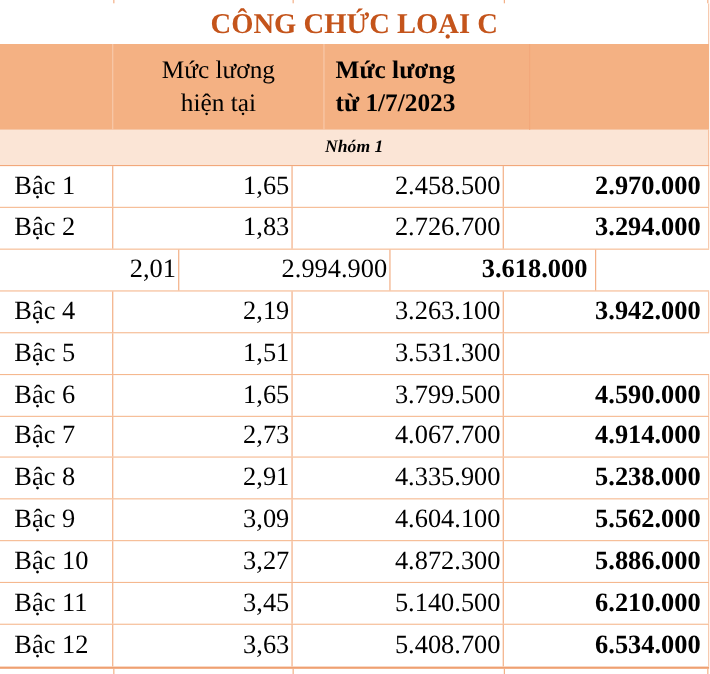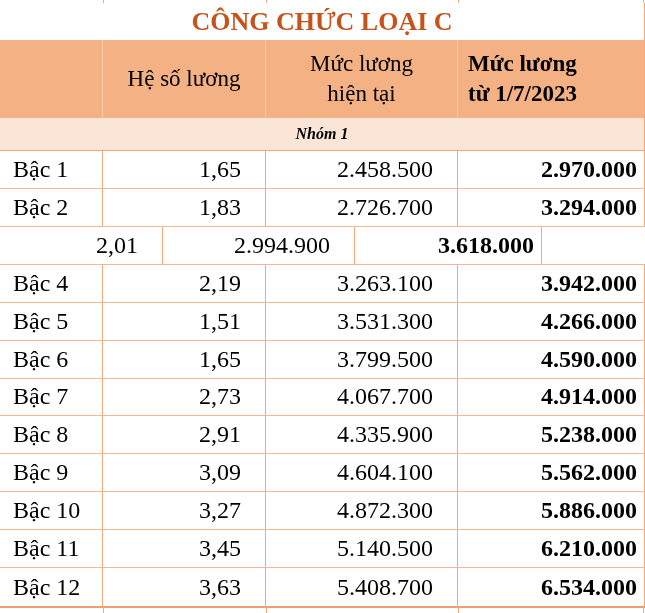--- a/index.html
+++ b/index.html
@@ -50,21 +50,21 @@
 
   .data-rows { height: 455px; display: grid; grid-template-rows: repeat(12, 1fr); }
   .row { display: flex; border-bottom: 1px solid #F5B88F; }
   .row:last-child { border-bottom: none; }
   .cell {
     display: flex; align-items: center; font-size: 24px;
     border-right: 1px solid #F2A87B;
     overflow: hidden;
   }
   .cell.c1 { padding-left: 13px; }
-  .cell.c2, .cell.c3, .cell.c4 { justify-content: flex-end; padding-right: 24px; }
+  .cell.c2, .cell.c3, .cell.c4 { justify-content: flex-end; padding-right: 2px; }
   .cell.c4 { font-weight: bold; padding-right: 7px; }
 
   .bottom-strip { height: 7px; border-top: 2px solid #EFA071; position: relative; background: #fff; }
   .bottom-strip .tick { height: 5px; }
 </style>
 </head>
 <body>
 
 <div class="page">
 
@@ -72,21 +72,20 @@
     <div class="tick t1"></div>
     <div class="tick t2"></div>
     <div class="tick t3"></div>
     <div class="tick t4"></div>
   </div>
 
   <div class="title-row">CÔNG CHỨC LOẠI C</div>
 
   <div class="header-row">
     <div class="header-cell c1"></div>
-    <div class="header-cell c2">Hệ số lương</div>
     <div class="header-cell c3">Mức lương
 hiện tại</div>
     <div class="header-cell c4">Mức lương
 từ 1/7/2023</div>
   </div>
 
   <div class="group-row">
     <span>Nhóm 1</span>
   </div>
 
@@ -116,21 +115,20 @@
       <div class="cell c1">Bậc 4</div>
       <div class="cell c2">2,19</div>
       <div class="cell c3">3.263.100</div>
       <div class="cell c4">3.942.000</div>
     </div>
 
     <div class="row">
       <div class="cell c1">Bậc 5</div>
       <div class="cell c2">1,51</div>
       <div class="cell c3">3.531.300</div>
-      <div class="cell c4">4.266.000</div>
     </div>
 
     <div class="row">
       <div class="cell c1">Bậc 6</div>
       <div class="cell c2">1,65</div>
       <div class="cell c3">3.799.500</div>
       <div class="cell c4">4.590.000</div>
     </div>
 
     <div class="row">

